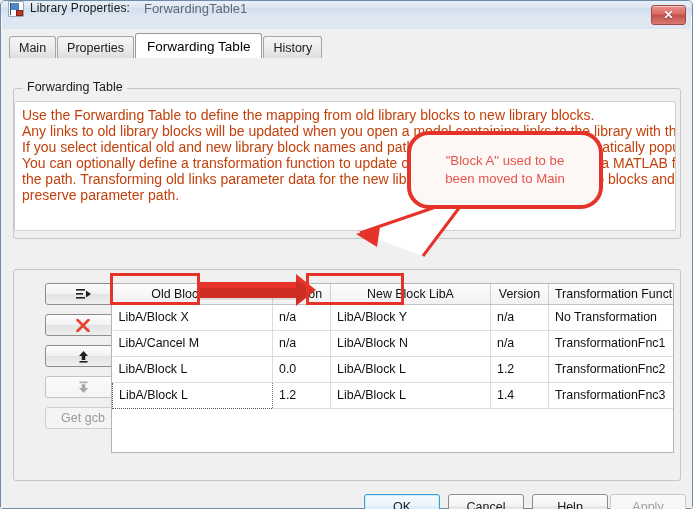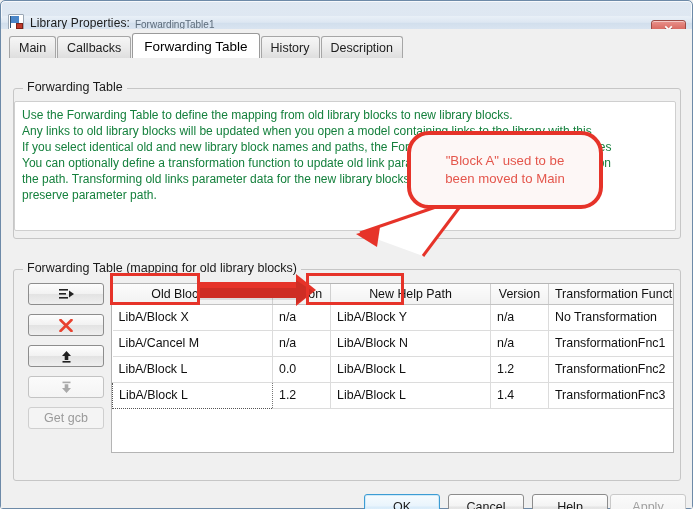--- a/index.html
+++ b/index.html
@@ -26,25 +26,25 @@
     width: 693px; height: 509px;
     box-sizing: border-box;
     border: 1px solid #6d8aa8;
     border-radius: 5px 5px 3px 3px;
     background: linear-gradient(to bottom, #dfe8f2 0%, #d3dfec 60%, #cbd9e8 100%);
     box-shadow: inset 0 0 0 1px rgba(255,255,255,0.75);
   }
 
   .titlebar {
     position: absolute;
-    left: 1px; top: 16px;
+    left: 1px; top: 1px;
     width: 691px; height: 14px;
     box-sizing: border-box;
     display: flex;
-    align-items: flex-end;
+    align-items: flex-start;
     padding-left: 7px;
     border-radius: 4px 4px 0 0;
     background: linear-gradient(to bottom, #e9f0f7 0%, #dde7f2 45%, #d2dfed 52%, #dae5f1 100%);
   }
   .title-icon {
     width: 16px; height: 16px;
     position: relative;
     flex: 0 0 auto;
     margin-right: 6px;
     background: #ffffff;
@@ -70,23 +70,23 @@
     border: 1px solid #7b2318;
     box-sizing: border-box;
   }
   .title-text {
     font-size: 12px;
     color: #1b1b1b;
     letter-spacing: 0.1px;
     white-space: nowrap;
   }
   .title-sub {
-    font-size: 10px;
+    font-size: 13px;
     color: #5c6b7a;
-    margin-left: 5px;
+    margin-left: 14px;
     white-space: nowrap;
   }
   .close-btn {
     position: absolute;
     right: 6px; top: 4px;
     width: 35px; height: 20px;
     border-radius: 3px;
     border: 1px solid #9c4a45;
     box-sizing: border-box;
     background: linear-gradient(to bottom, #e9928c 0%, #d96a62 45%, #c5504a 52%, #d97a72 100%);
@@ -170,33 +170,33 @@
     left: 13px; top: 72px;
     width: 662px; height: 130px;
     box-sizing: border-box;
     background: #ffffff;
     border: 1px solid #cfcfcf;
     border-radius: 2px;
     padding: 5px 7px 0 7px;
     overflow: hidden;
   }
   .desc-line {
-    font-size: 12px;
+    font-size: 14px;
     line-height: 16.1px;
-    color: #15803d;
+    color: #c2410c;
     white-space: nowrap;
   }
 
   #table-group { left: 12px; top: 240px; width: 668px; height: 212px; }
   #table-group-label { left: 22px; top: 232px; }
 
   
   .side-tools {
     position: absolute;
-    left: 27px; top: 254px;
+    left: 44px; top: 254px;
     width: 76px;
     text-align: right;
   }
   .tool-btn {
     width: 76px; height: 22px;
     margin-bottom: 9px;
     box-sizing: border-box;
     border: 1px solid #8d8d8d;
     border-radius: 3px;
     background: linear-gradient(to bottom, #fdfdfd 0%, #f2f2f2 48%, #e3e3e3 52%, #efefef 100%);
@@ -349,40 +349,38 @@
     <span class="title-sub">ForwardingTable1</span>
     <div class="close-btn">
       <span class="x">✕</span>
     </div>
   </div>
 
   <div class="client">
 
     <div class="tabstrip">
       <div class="tab">Main</div>
-      <div class="tab">Callbacks</div>
+      <div class="tab">Properties</div>
       <div class="tab active">Forwarding Table</div>
       <div class="tab">History</div>
-      <div class="tab">Description</div>
     </div>
 
     <div class="groupbox" id="desc-group"></div>
     <div class="group-label" id="desc-group-label">Forwarding Table</div>
 
     <div class="desc-panel">
       <div class="desc-line">Use the Forwarding Table to define the mapping from old library blocks to new library blocks.</div>
       <div class="desc-line">Any links to old library blocks will be updated when you open a model containing links to the library with this</div>
       <div class="desc-line">If you select identical old and new library block names and paths, the Forwarding Table automatically populates</div>
       <div class="desc-line">You can optionally define a transformation function to update old link parameter data. Specify a MATLAB file on</div>
       <div class="desc-line">the path. Transforming old links parameter data for the new library blocks supports changes to blocks and</div>
       <div class="desc-line">preserve parameter path.</div>
     </div>
 
     <div class="groupbox" id="table-group"></div>
-    <div class="group-label" id="table-group-label">Forwarding Table (mapping for old library blocks)</div>
 
     <div class="side-tools">
       <div class="tool-btn">
         <svg width="15" height="12" viewBox="0 0 15 12">
           <rect x="0" y="1" width="9" height="1.6" fill="#222"></rect>
           <rect x="0" y="5" width="7" height="1.6" fill="#222"></rect>
           <rect x="0" y="9" width="9" height="1.6" fill="#222"></rect>
           <path d="M15 6 L10 2.5 L10 9.5 Z" fill="#222"></path>
         </svg>
       </div>
@@ -412,21 +410,21 @@
           <col class="col-old">
             <col class="col-v1">
             <col class="col-new">
             <col class="col-v2">
             <col class="col-fn">
         </colgroup>
         <thead>
           <tr>
             <th>Old Block Path</th>
             <th>Version</th>
-            <th>New Help Path</th>
+            <th>New Block LibA</th>
             <th>Version</th>
             <th class="left-al">Transformation Function</th>
           </tr>
         </thead>
         <tbody>
           <tr>
             <td>LibA/Block X</td>
             <td>n/a</td>
             <td>LibA/Block Y</td>
             <td>n/a</td>

